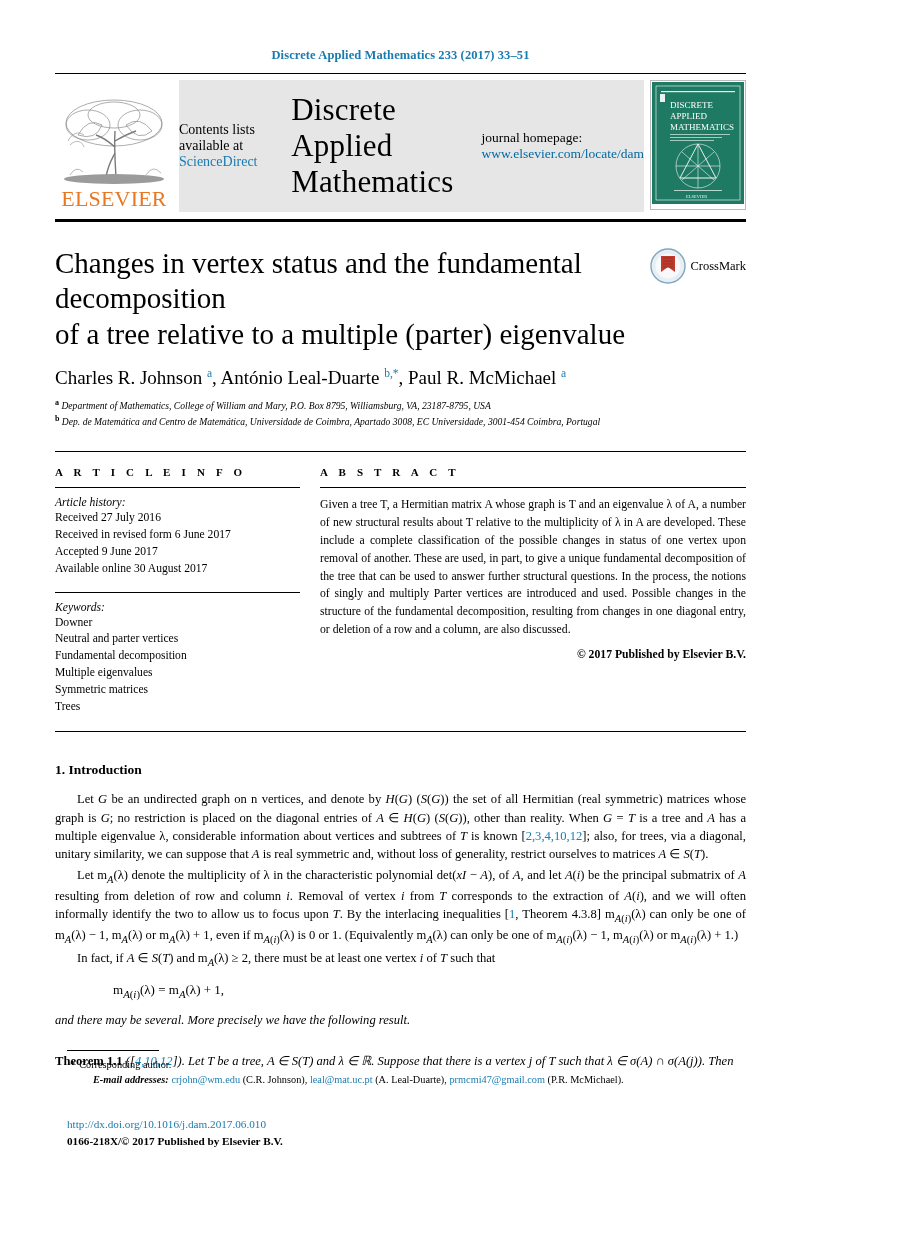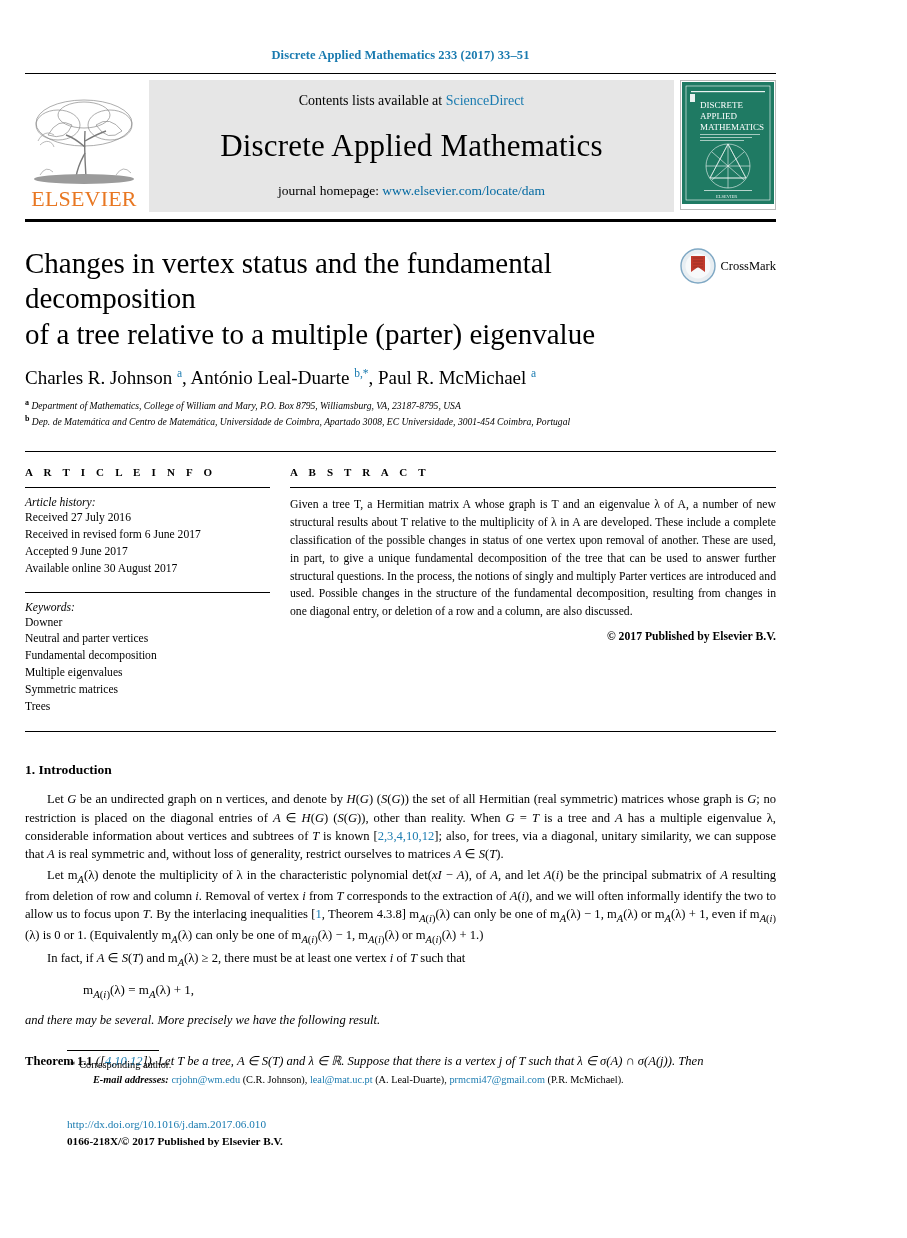--- a/index.html
+++ b/index.html
@@ -13,21 +13,21 @@
     font-family: "Liberation Serif", serif;
     color: #000000;
     position: relative;
     overflow: hidden;
   }
   .page {
     position: relative;
     width: 801px;
     height: 1238px;
     box-sizing: border-box;
-    padding: 0 25px;
+    padding: 0 55px;
   }
 
   
   .runhead {
     text-align: center;
     color: #1a7bb0;
     font-size: 12.5px;
     font-weight: bold;
     letter-spacing: .1px;
     padding-top: 48px;
@@ -59,21 +59,21 @@
     font-size: 22px;
     letter-spacing: 0.2px;
     line-height: 1;
     margin-top: 1px;
     white-space: nowrap;
   }
   .banner-center {
     flex: 1 1 auto;
     background: #e6e6e6;
     display: flex;
-    flex-direction: column;
+    flex-direction: row;
     justify-content: space-between;
     align-items: center;
     padding: 13px 0 13px 0;
   }
   .contents-line {
     font-size: 14px;
     color: #000;
   }
   .contents-line .sd {
     color: #1a7bb0;

